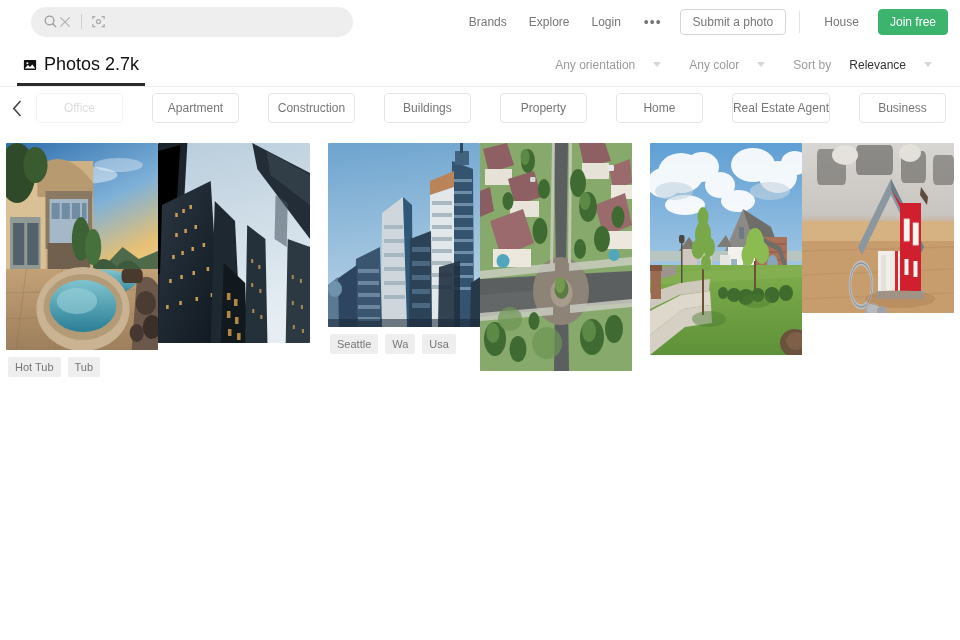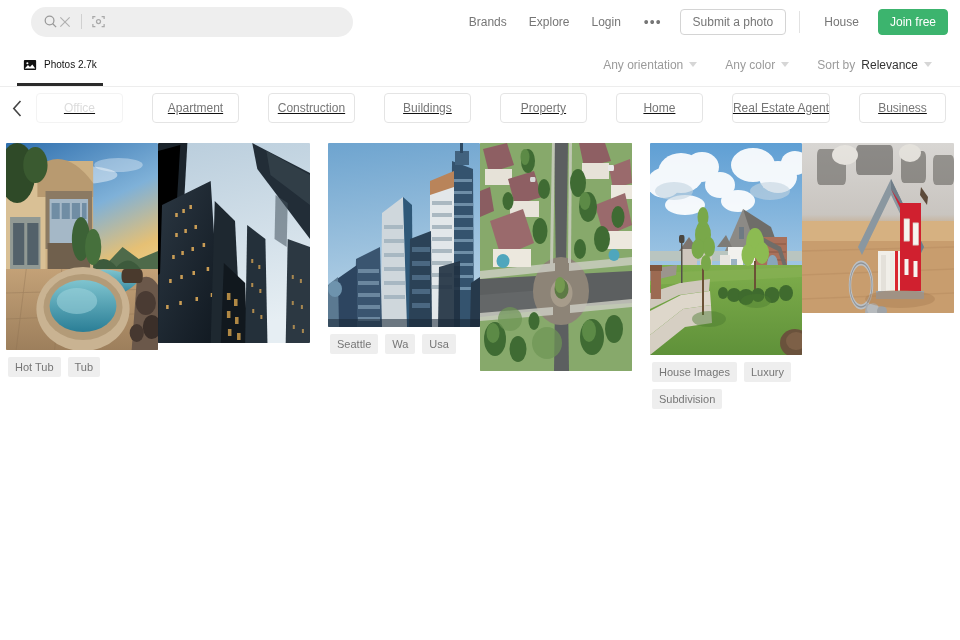--- a/index.html
+++ b/index.html
@@ -92,51 +92,51 @@
     align-items: center;
     padding: 0 14px;
     border-bottom: 1px solid #ededed;
     position: relative;
   }
   .tabs { display: flex; align-items: center; height: 100%; }
   .tab {
     display: flex; align-items: center; gap: 7px;
     height: 100%; padding: 0 9px; margin-right: 14px;
     cursor: pointer; position: relative;
-    font-size: 10px; color: #9b9b9b;
+    font-size: 18px; color: #9b9b9b;
   }
   .tab.active { color: #111; }
   .tab.active::after {
     content: ""; position: absolute; left: 3px; right: 3px; bottom: 0;
     height: 3px; background: #2b2b2b;
   }
   .tab-ico { width: 14px; height: 14px; flex: 0 0 auto; display: block; }
 
   .filters { margin-left: auto; display: flex; align-items: center; gap: 0; }
   .filter {
-    display: flex; align-items: center; gap: 6px;
+    display: flex; align-items: center; gap: 18px;
     font-size: 12px; color: #9b9b9b; cursor: pointer;
     padding: 0 14px;
   }
   .filter .strong { color: #333; }
   .caret { width: 8px; height: 5px; opacity: .55; }
 
   
   .chipsrow {
     height: 42px;
     display: flex; align-items: center;
     padding: 0 8px 0 4px;
     position: relative;
   }
   .chev-btn {
     width: 26px; height: 26px; flex: 0 0 auto;
     display: flex; align-items: center; justify-content: center;
     cursor: pointer; color: #555;
   }
-  .chips { display: flex; align-items: flex-end; gap: 17px; flex: 1 1 auto; overflow: hidden; text-decoration: underline; }
+  .chips { display: flex; align-items: flex-end; gap: 17px; flex: 1 1 auto; overflow: hidden; }
   .chip {
     flex: 1 1 0;
     height: 30px;
     margin: 0 6px;
     border: 1px solid #e4e4e4; border-radius: 4px;
     background: #fff;
     display: flex; align-items: center; justify-content: center;
     font-size: 12px; color: #767676; cursor: pointer;
     white-space: nowrap;
   }
@@ -691,25 +691,20 @@
           <rect x="62" y="96" width="3" height="44" fill="#54504a"></rect>
           <rect x="58" y="92" width="11" height="8" rx="3" fill="#4a4640"></rect>
 
           <ellipse cx="290" cy="200" rx="30" ry="14" fill="#6a523c"></ellipse>
           <ellipse cx="292" cy="198" rx="20" ry="9" fill="#7d6047"></ellipse>
 
           <ellipse cx="118" cy="176" rx="34" ry="8" fill="#4c7a30" opacity=".45"></ellipse>
           <ellipse cx="212" cy="158" rx="30" ry="7" fill="#4c7a30" opacity=".4"></ellipse>
         </svg>
       </div>
-      <div class="tags">
-        <span class="tag">House Images</span>
-        <span class="tag">Luxury</span>
-        <span class="tag">Subdivision</span>
-      </div>
     </div>
 
     <div class="photo-card">
       <div class="photo" style="height:170px">
         <svg viewBox="0 0 304 170" preserveAspectRatio="none" style="width:100%;height:100%;display:block">
           <defs>
             <linearGradient id="bg5" x1="0" y1="0" x2="0" y2="1">
               <stop offset="0" stop-color="#d8d6d3"></stop>
                 <stop offset="0.42" stop-color="#c9c5c0"></stop>
               <stop offset="0.52" stop-color="#c2a179"></stop>

